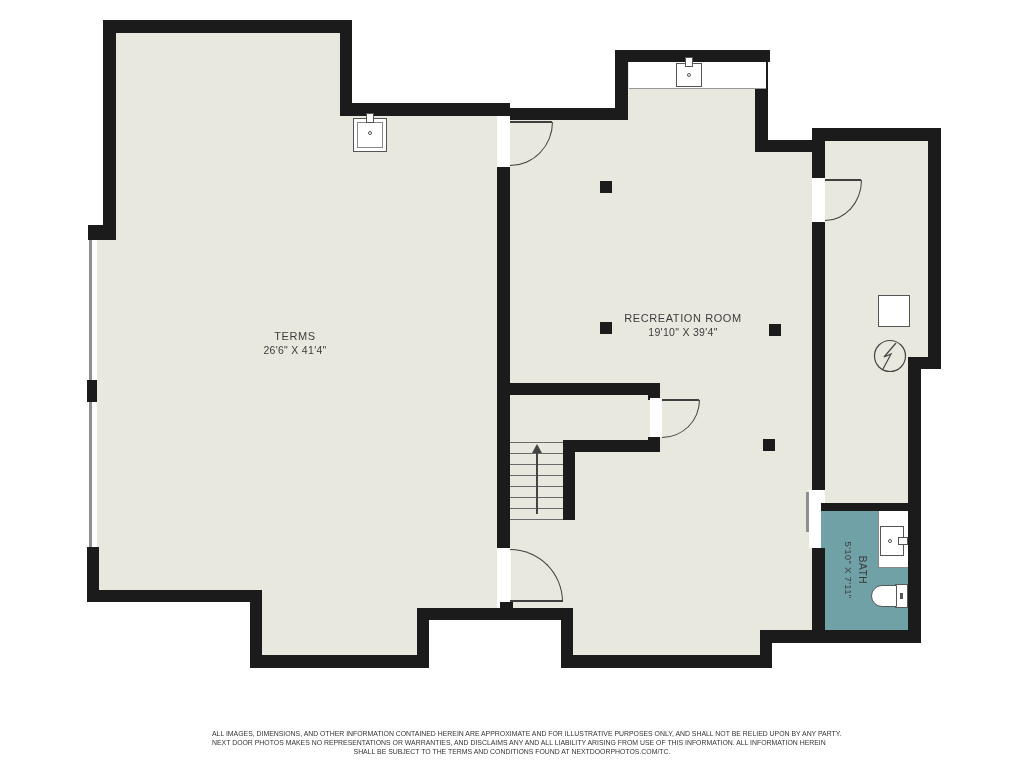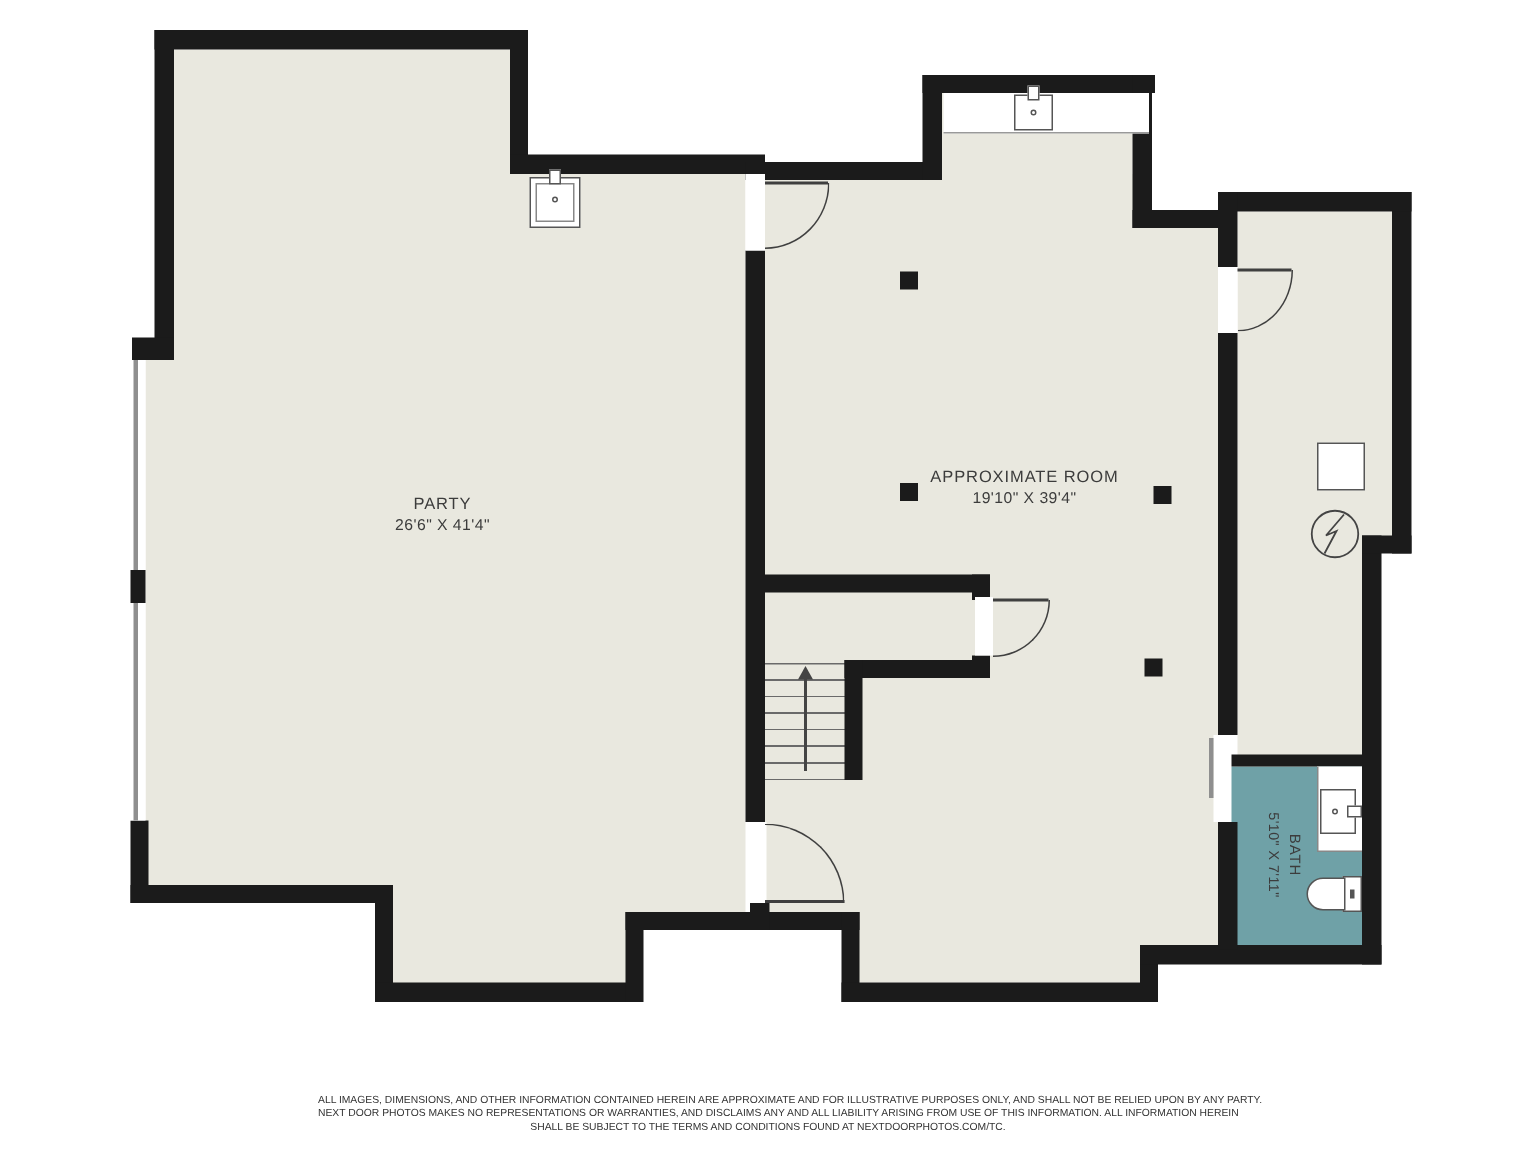--- a/index.html
+++ b/index.html
@@ -140,25 +140,25 @@
   <div class="fix" style="left:895px;top:584px;width:13px;height:24px;"></div>
   <div class="fix" style="left:871px;top:585px;width:26px;height:22px;border-radius:11px 0 0 11px;"></div>
   <div class="abs" style="left:900px;top:593px;width:3px;height:6px;background:#555;"></div>
 
   <div class="post" style="left:600px;top:181px;"></div>
   <div class="post" style="left:600px;top:322px;"></div>
   <div class="post" style="left:769px;top:324px;"></div>
   <div class="post" style="left:763px;top:439px;"></div>
 
   <div class="roomlabel" style="left:215px;top:329px;width:160px;">
-    <div class="name">PARTY</div>
+    <div class="name">TERMS</div>
     <div class="dims">26'6" X 41'4"</div>
   </div>
   <div class="roomlabel" style="left:593px;top:311px;width:180px;">
-    <div class="name">APPROXIMATE ROOM</div>
+    <div class="name">RECREATION ROOM</div>
     <div class="dims">19'10" X 39'4"</div>
   </div>
   <div class="roomlabel" style="left:810px;top:556px;width:90px;transform:rotate(90deg);">
     <div class="name" style="font-size:10px;">BATH</div>
     <div class="dims" style="font-size:9.5px;">5'10" X 7'11"</div>
   </div>
 
   <div class="disclaimer">
     <div>ALL IMAGES, DIMENSIONS, AND OTHER INFORMATION CONTAINED HEREIN ARE APPROXIMATE AND FOR ILLUSTRATIVE PURPOSES ONLY, AND SHALL NOT BE RELIED UPON BY ANY PARTY.</div>
     <div>NEXT DOOR PHOTOS MAKES NO REPRESENTATIONS OR WARRANTIES, AND DISCLAIMS ANY AND ALL LIABILITY ARISING FROM USE OF THIS INFORMATION. ALL INFORMATION HEREIN</div>

